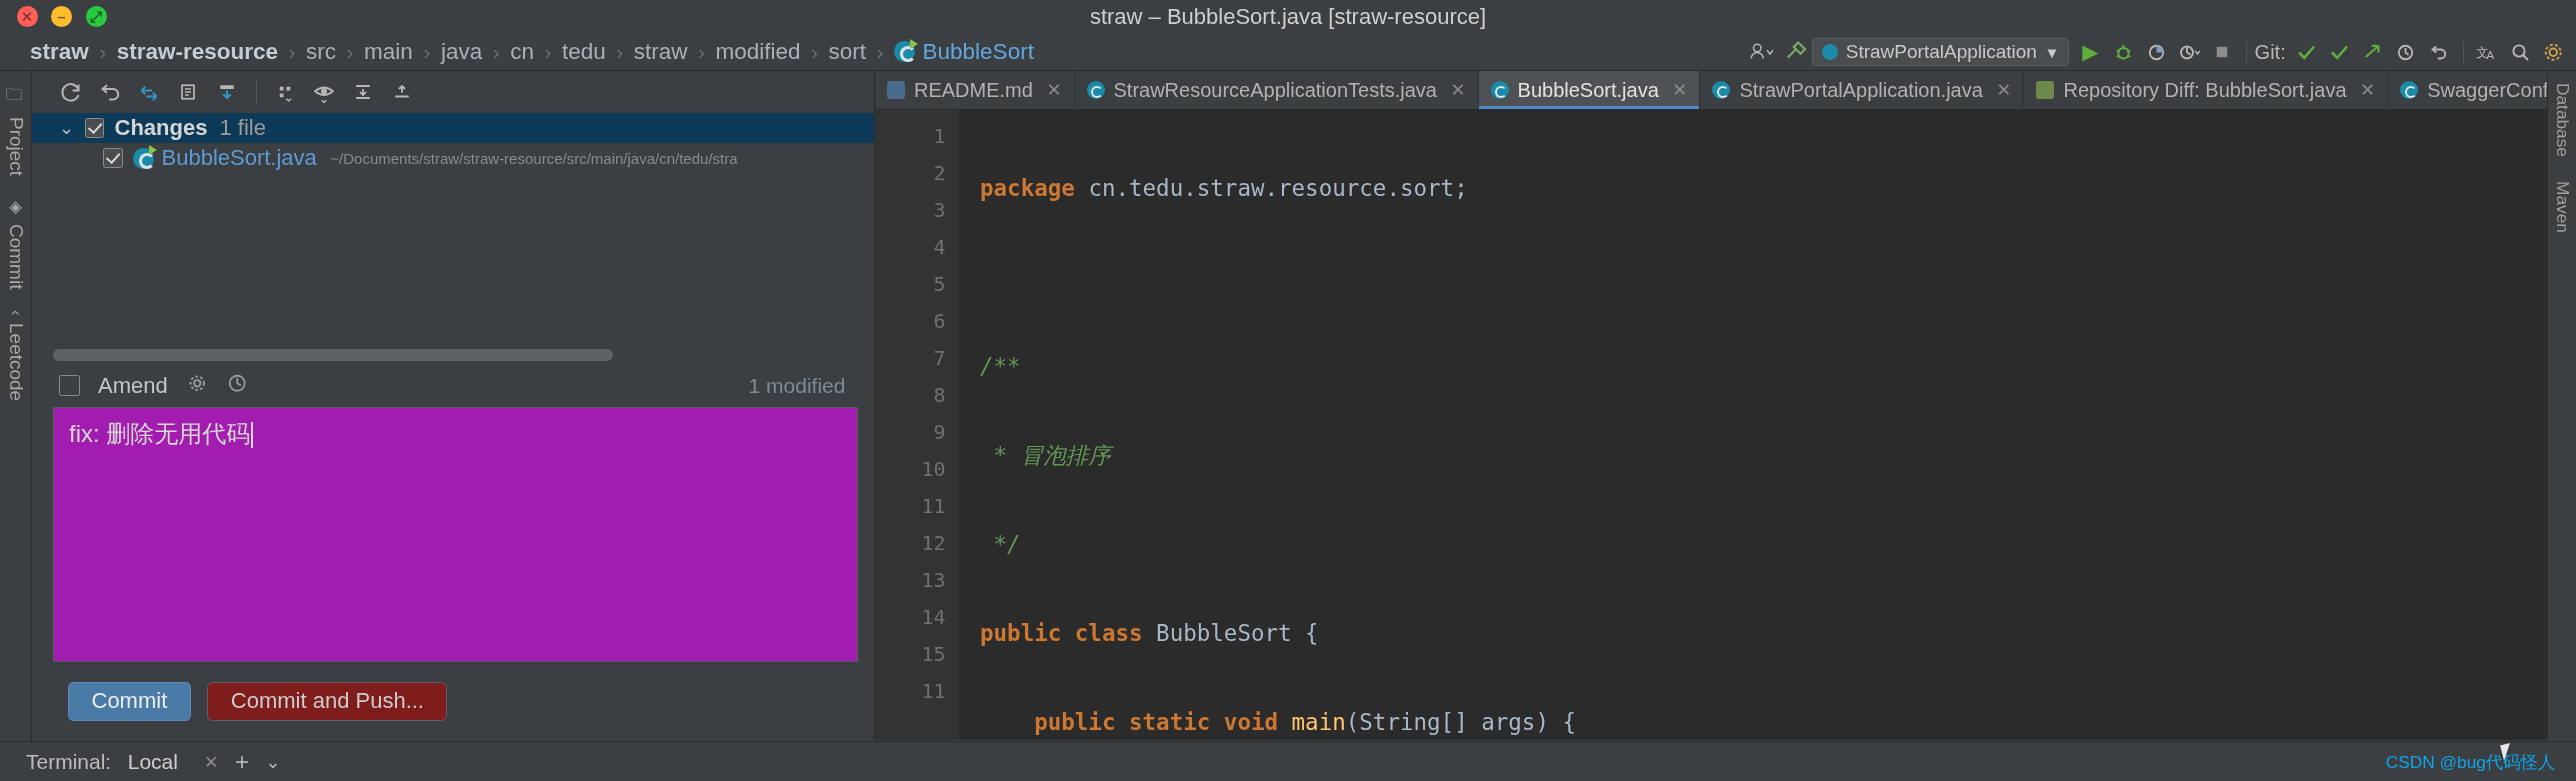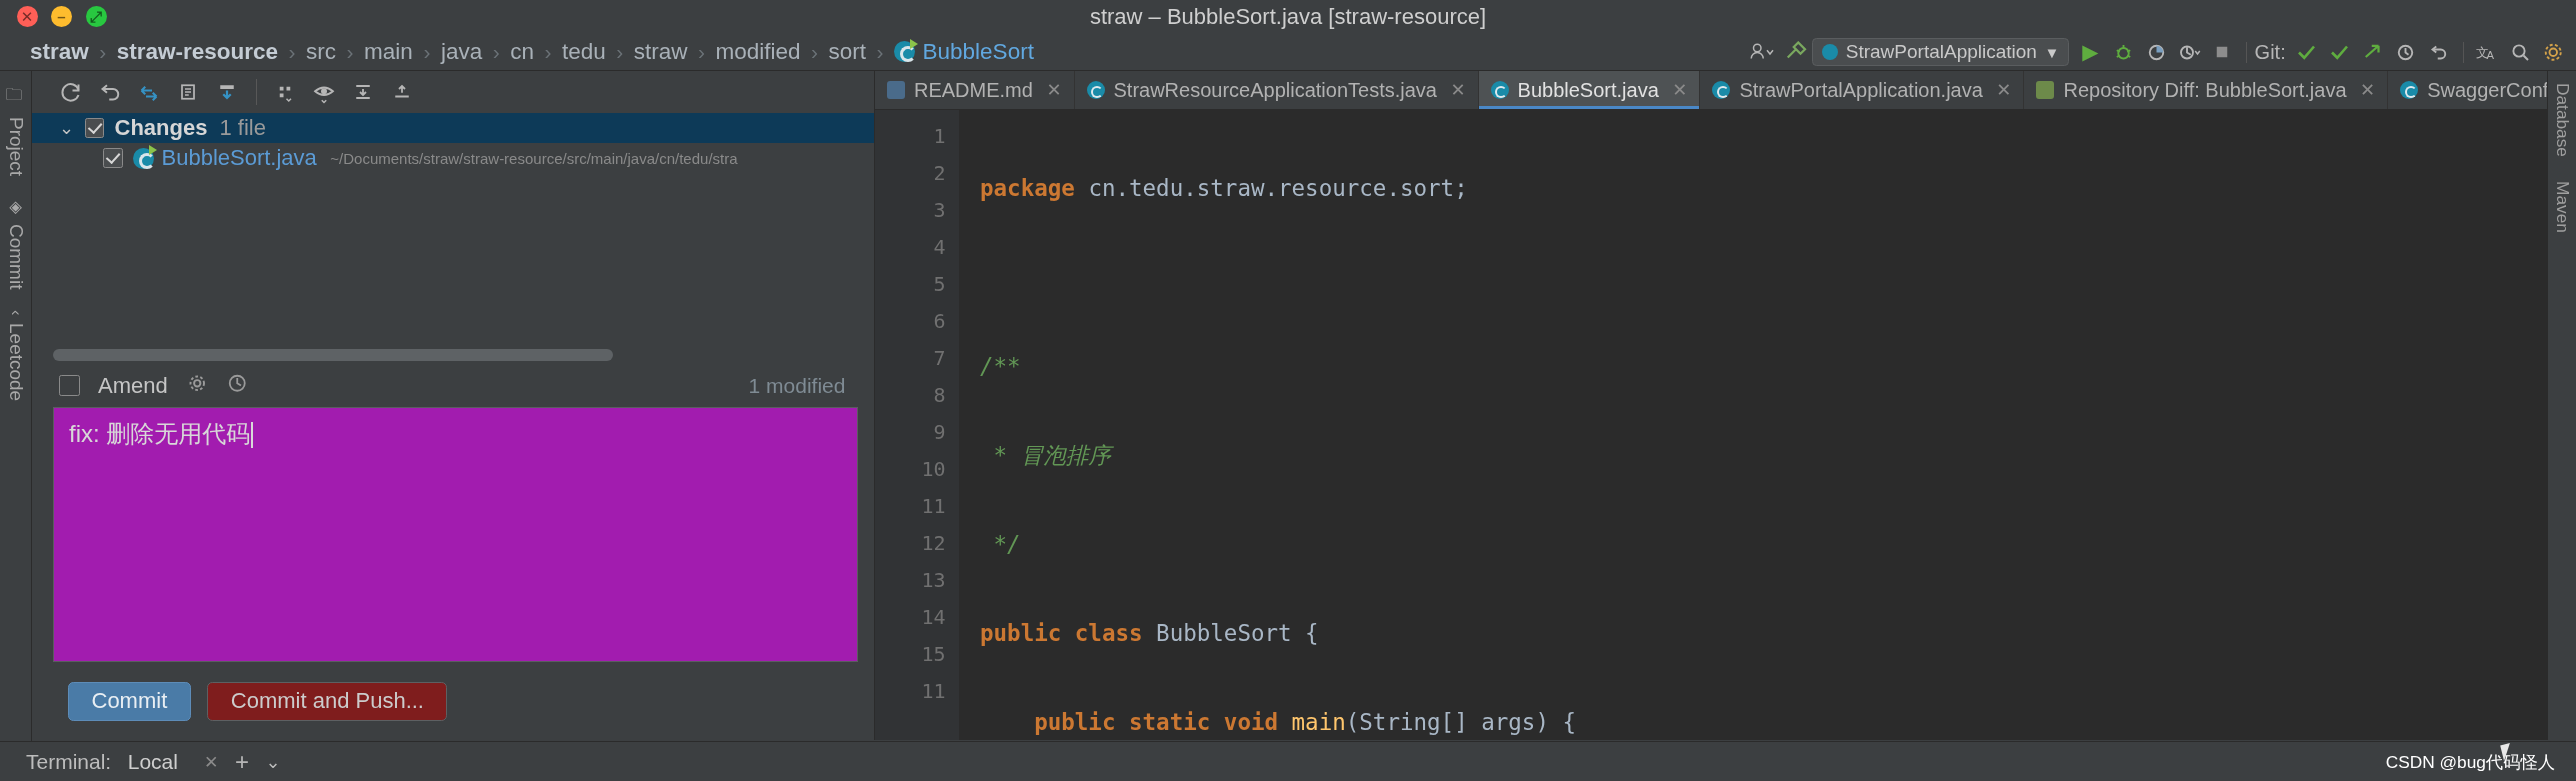--- a/index.html
+++ b/index.html
@@ -255,21 +255,21 @@
     background: #3c3f41; border-top: 0.8px solid #2b2b2b;
     display: flex; align-items: center; padding-left: 26px; gap: 16.5px;
     font-size: 21px; color: #bdbdbd;
   }
   .term-tab {
     display: flex; align-items: center; gap: 26px; color: #cfcfcf;
   }
   .tt-x { color: #8a8a8a; font-size: 17.3px; }
   .plus { color: #b6b6b6; font-size: 24px; }
   .csdn {
-    margin-left: auto; margin-right: 21px; color: #ffffff; font-size: 17.3px;
+    margin-left: auto; margin-right: 21px; color: #0ea5e9; font-size: 17.3px;
     display: flex; align-items: center; gap: 6px;
   }
   .mouse-cursor {
     position: absolute; left: 2502px; top: 744px; width: 0; height: 0;
     border-left: 10.5px solid #e8e8e8; border-bottom: 16.5px solid transparent;
     transform: rotate(-14deg);
   }
 </style>
 </head>
 <body>

